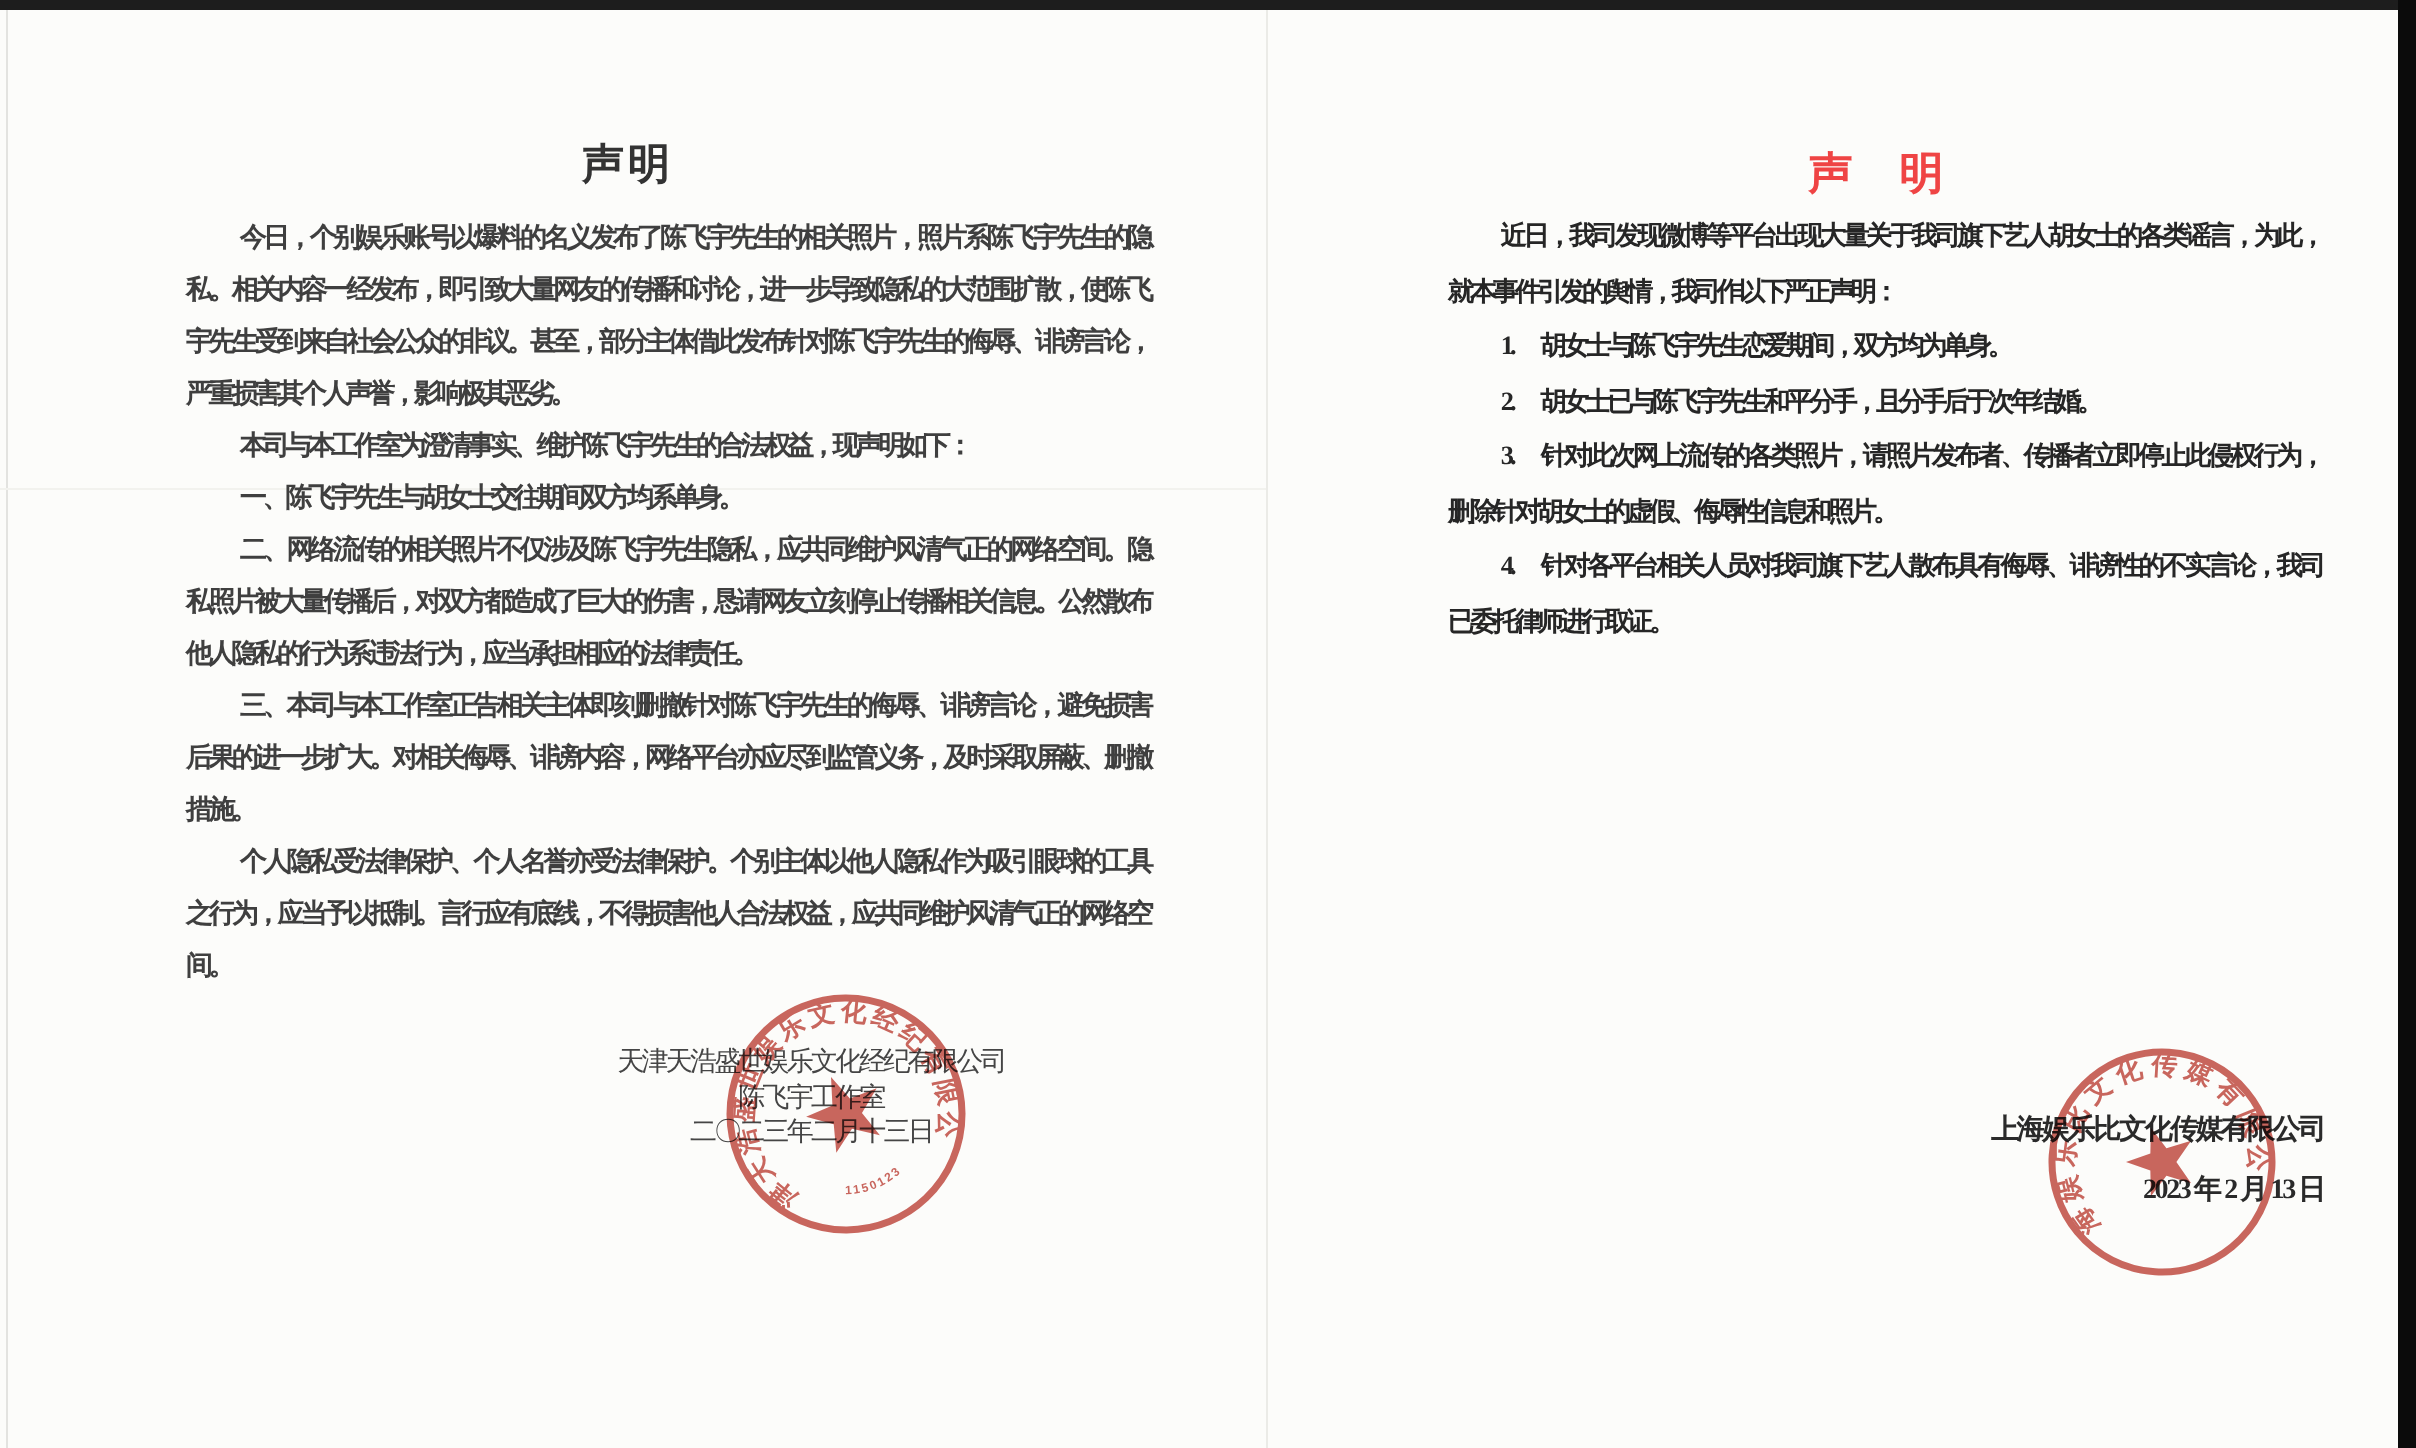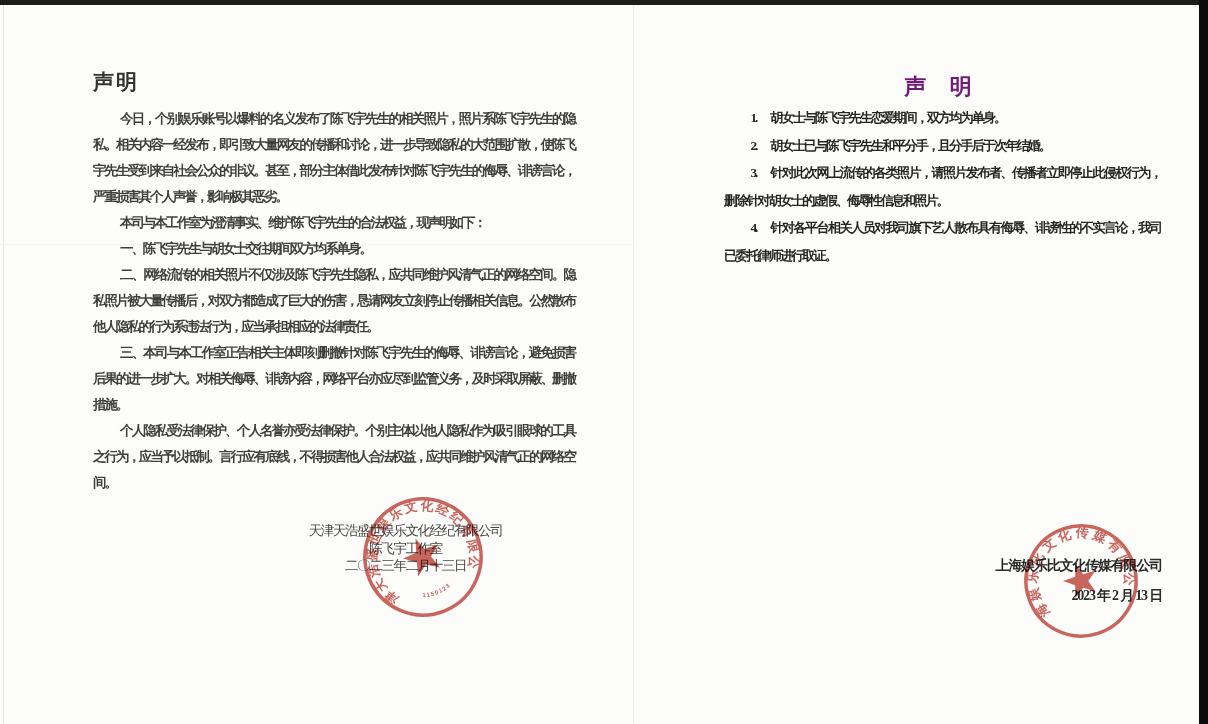--- a/index.html
+++ b/index.html
@@ -14,39 +14,39 @@
   .edge-left{position:absolute;left:3px;top:5px;width:1px;height:719px;background:#e3e3e0;}
   .seam{position:absolute;left:633px;top:5px;width:1px;height:719px;background:#ebebe7;}
   .h-artifact{position:absolute;left:0;top:244px;width:633px;height:1px;background:#f2f2ee;}
 
   
   .doc-left{
     position:absolute;left:93px;top:70px;width:482px;
     color:#3f3f3f;font-size:13.5px;letter-spacing:-2.1px;line-height:26px;
   }
   .doc-left .title{
-    text-align:left;font-size:21px;font-weight:bold;letter-spacing:2px;
+    text-align:center;font-size:21px;font-weight:bold;letter-spacing:2px;
     line-height:24px;margin:0 40px 12px 0;color:#333;
   }
   .doc-left p{margin:0;text-align:justify;text-indent:2em;font-weight:bold;}
 
   .sig-left{
     position:absolute;left:283px;top:522px;width:245px;
     text-align:center;color:#454545;font-size:13.5px;letter-spacing:-1.4px;line-height:17.5px;
     white-space:nowrap;
   }
 
   
   .doc-right{
     position:absolute;left:724px;top:74px;width:437px;
     color:#262626;font-weight:bold;font-size:13.2px;letter-spacing:-2px;line-height:27.5px;
   }
   .doc-right .title{
     text-align:center;font-size:22px;font-weight:bold;letter-spacing:9px;
-    line-height:26px;margin:0 0 4px 0;color:#701a75;
+    line-height:26px;margin:0 0 4px 0;color:#ef4444;
   }
   .doc-right p{margin:0;text-align:justify;text-indent:2em;}
   .doc-right p .num{margin-right:14px;}
 
   .sig-right{
     position:absolute;left:950px;top:551px;width:212px;
     text-align:right;color:#2a2a2a;font-weight:bold;font-size:14px;letter-spacing:-1.2px;
     line-height:29.5px;white-space:nowrap;
   }
 
@@ -93,20 +93,21 @@
       <polygon points="0,-20 4.7,-6.47 19.02,-6.18 7.61,2.47 11.76,16.18 0,8 -11.76,16.18 -7.61,2.47 -19.02,-6.18 -4.7,-6.47" fill="#c0453c"></polygon>
       <path id="serialArcL" d="M -14 37.5 A 40 40 0 0 0 14 37.5" fill="none"></path>
       <text font-size="6" letter-spacing="1.2" fill="#c0453c">
         <textPath href="#serialArcL" startOffset="50%" text-anchor="middle">1201150123008</textPath>
       </text>
     </g>
   </svg>
 
   <section class="doc-right">
     <h1 class="title">声 明</h1>
+    <p>近日，我司发现微博等平台出现大量关于我司旗下艺人胡女士的各类谣言，为此，就本事件引发的舆情，我司作以下严正声明：</p>
     <p><span class="num">1.</span><span>胡女士与陈飞宇先生恋爱期间，双方均为单身。</span></p>
     <p><span class="num">2.</span><span>胡女士已与陈飞宇先生和平分手，且分手后于次年结婚。</span></p>
     <p><span class="num">3.</span><span>针对此次网上流传的各类照片，请照片发布者、传播者立即停止此侵权行为，删除针对胡女士的虚假、侮辱性信息和照片。</span></p>
     <p><span class="num">4.</span><span>针对各平台相关人员对我司旗下艺人散布具有侮辱、诽谤性的不实言论，我司已委托律师进行取证。</span></p>
   </section>
 
   <div class="sig-right">
     <div>上海娱乐比文化传媒有限公司</div>
     <div>2023 年 2 月 13 日</div>
   </div>

